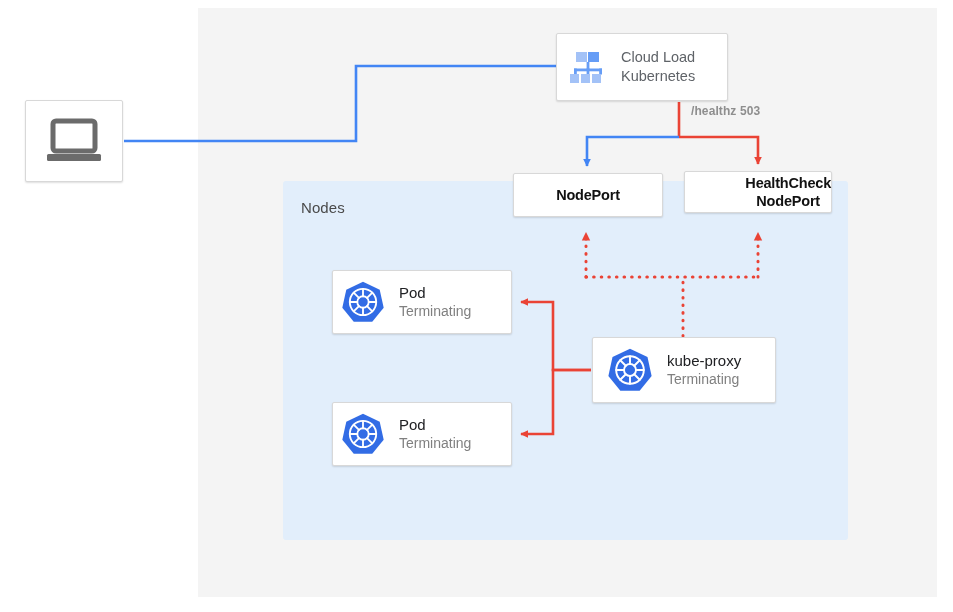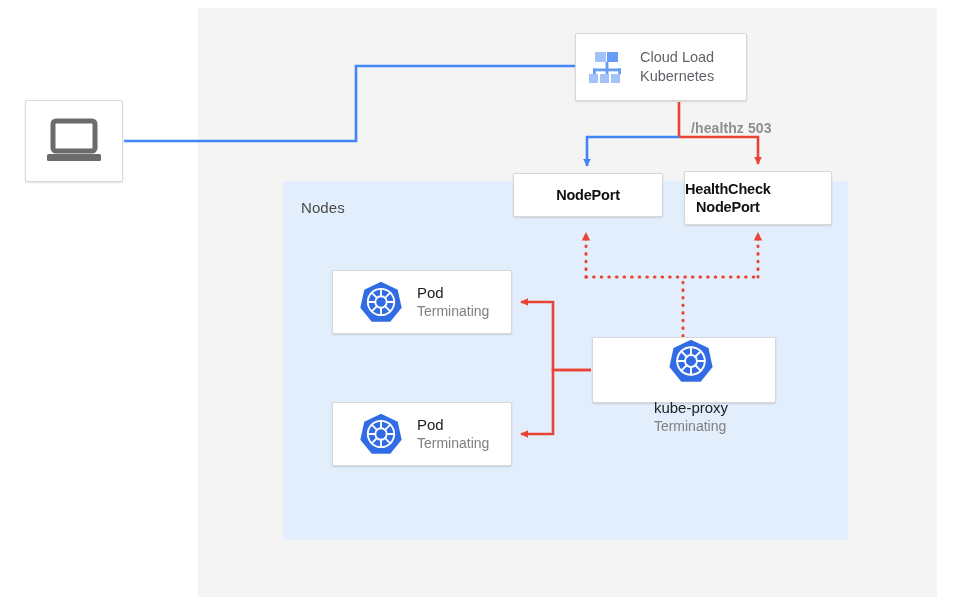--- a/index.html
+++ b/index.html
@@ -64,81 +64,80 @@
 
   
   .laptop-card {
     left: 25px; top: 100px;
     width: 98px; height: 82px;
     justify-content: center;
   }
 
   
   .clb-card {
-    left: 575px; top: 33px;
+    left: 556px; top: 33px;
     width: 172px; height: 68px;
     padding-left: 10px;
     gap: 12px;
   }
   .clb-text {
     font-size: 14.5px;
     color: #5f6368;
     line-height: 19px;
   }
 
   
   .nodeport-card {
     left: 513px; top: 173px;
     width: 150px; height: 44px;
     justify-content: center;
   }
   .healthcheck-card {
     left: 684px; top: 171px;
-    width: 148px; height: 54px;
-    justify-content: flex-start;
+    width: 148px; height: 42px;
+    justify-content: flex-end;
   }
   .port-label {
     font-size: 14.5px;
     font-weight: bold;
     color: #111111;
     text-align: center;
     line-height: 18px;
     letter-spacing: -0.2px;
   }
 
   
   .pod-card-1 { left: 332px; top: 270px; width: 180px; height: 64px; }
   .pod-card-2 { left: 332px; top: 402px; width: 180px; height: 64px; }
-  .pod-card-1, .pod-card-2 { padding-left: 26px; gap: 14px; }
+  .pod-card-1, .pod-card-2 { padding-left: 8px; gap: 14px; }
 
   .kube-proxy-card {
     left: 592px; top: 337px;
     width: 184px; height: 66px;
     padding-left: 14px;
     gap: 14px;
-    flex-direction: column;
   }
 
   .entity-title {
     font-size: 15px;
     color: #202124;
     line-height: 19px;
   }
   .entity-sub {
     font-size: 14px;
     color: #808080;
     line-height: 19px;
     margin-top: 33px;
   }
 
   .healthz-label {
     position: absolute;
     left: 691px;
-    top: 120px;
-    font-size: 14px;
+    top: 104px;
+    font-size: 12px;
     font-weight: bold;
     color: #8e8e8e;
     letter-spacing: 0.1px;
   }
 
   svg.overlay {
     position: absolute;
     left: 0; top: 0;
     width: 953px;
     height: 612px;

